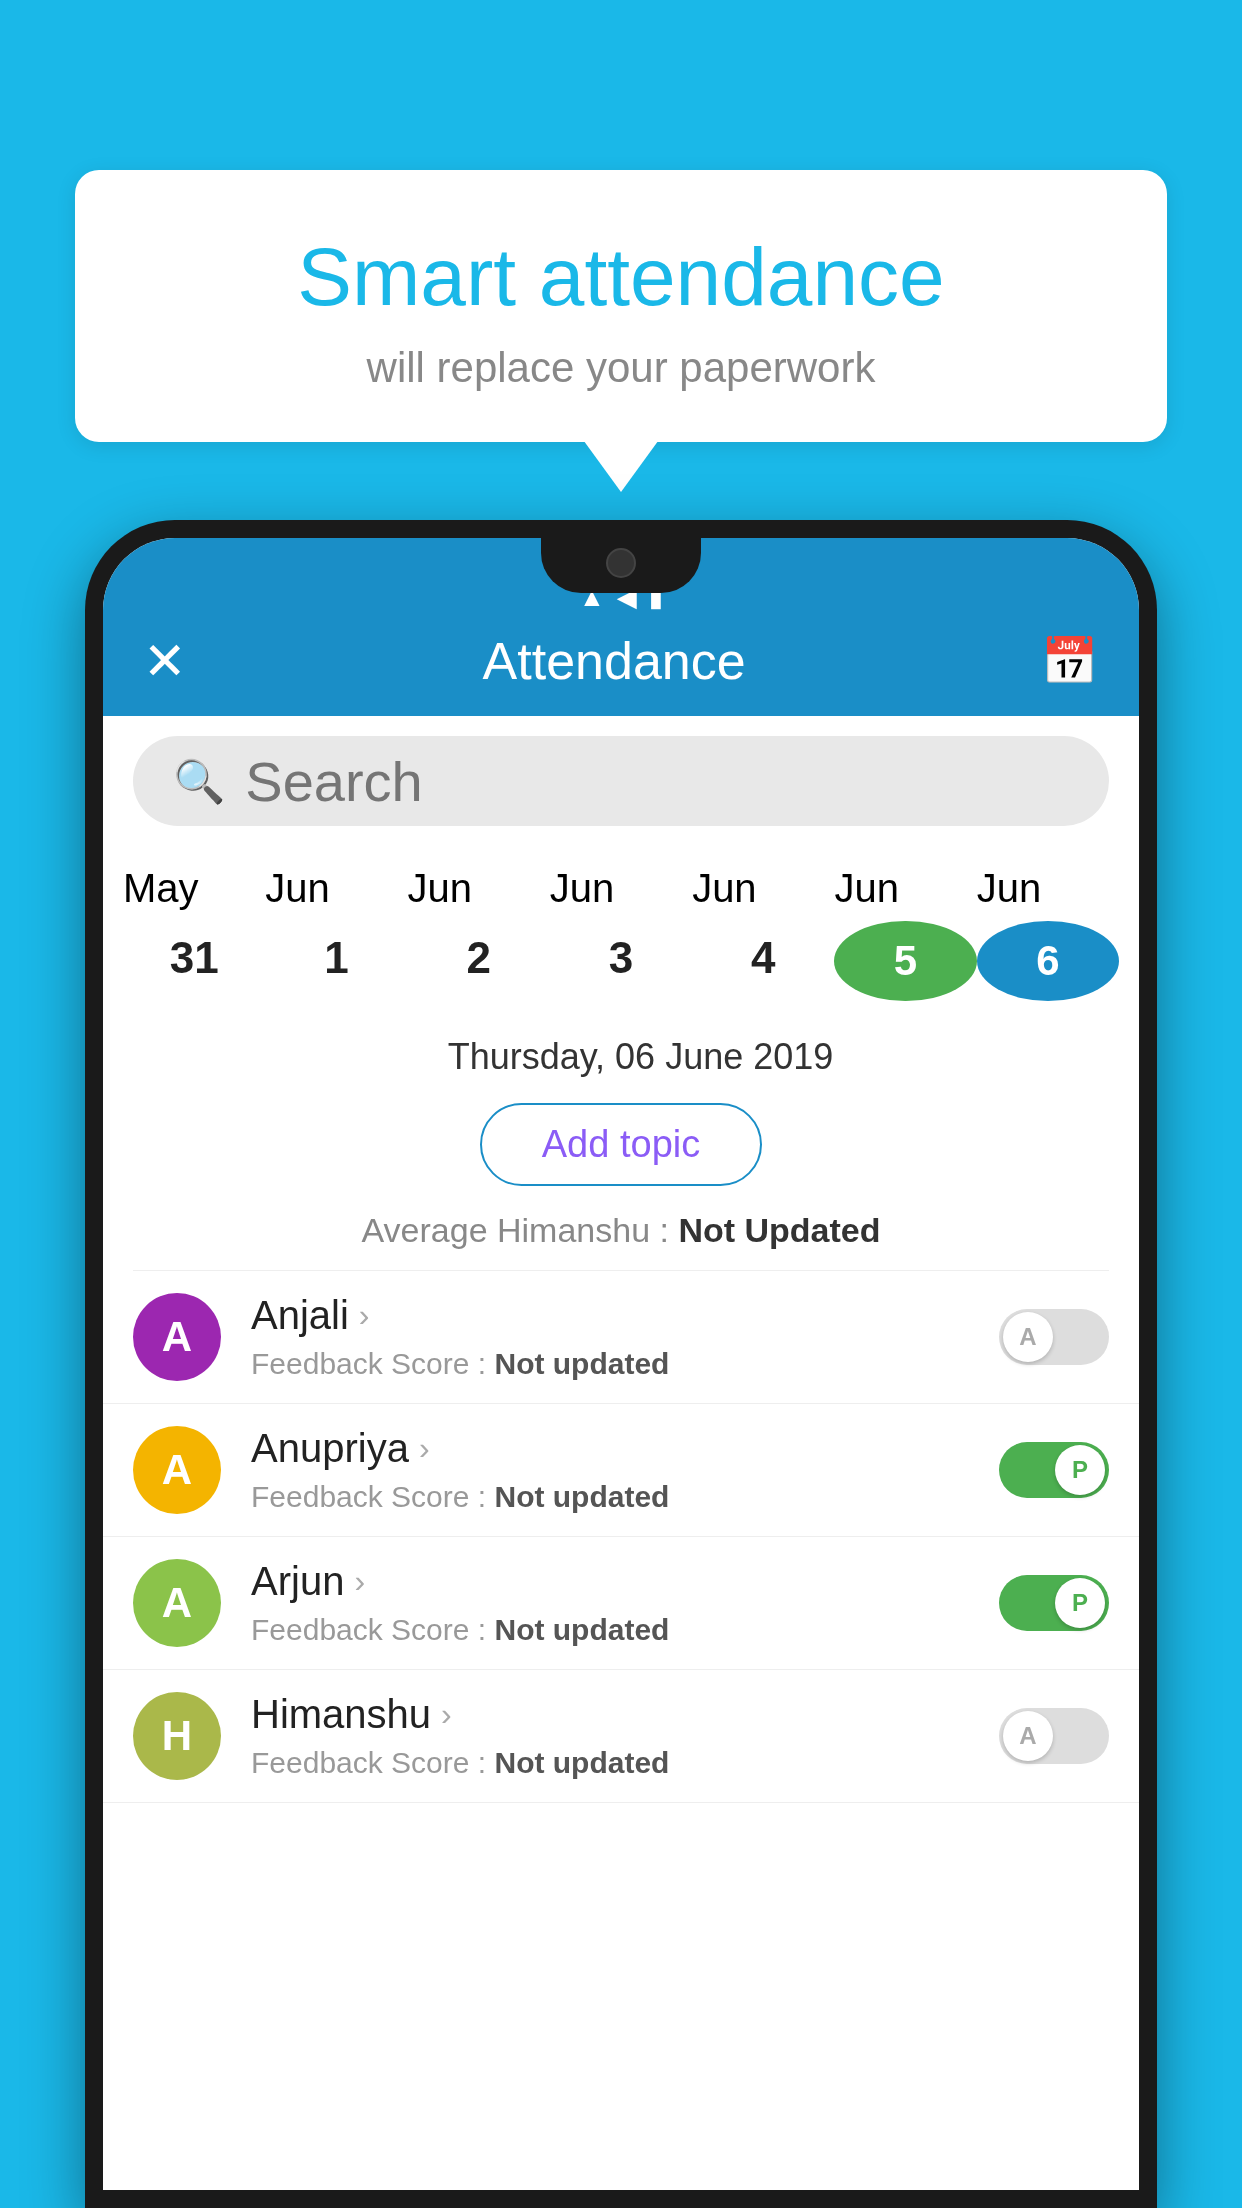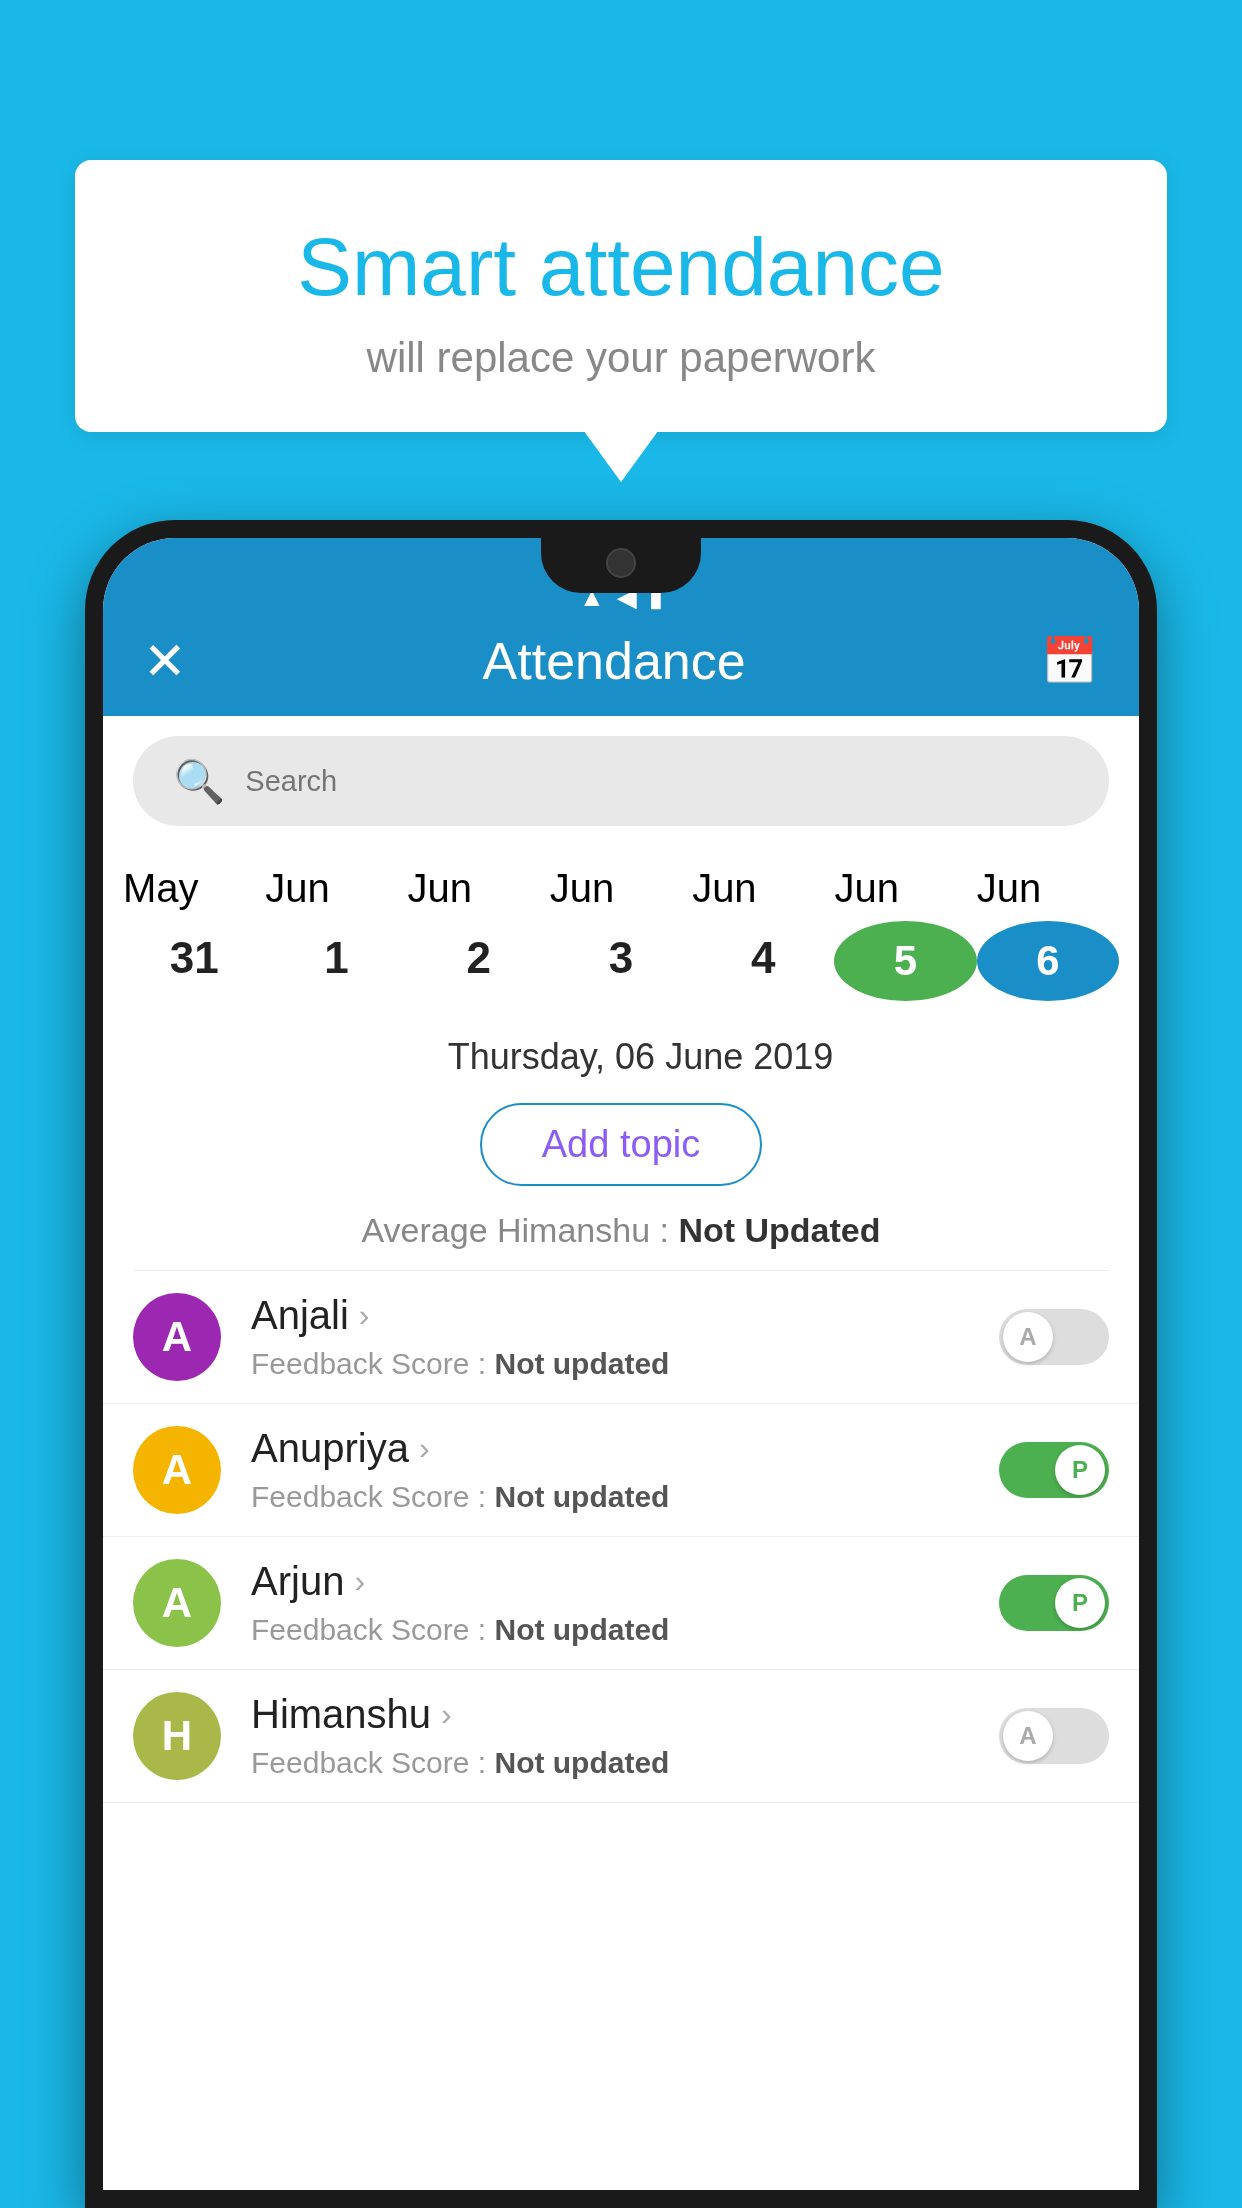--- a/index.html
+++ b/index.html
@@ -9,25 +9,25 @@
       height: 2208px;
       background-color: #1ab8e8;
       font-family: 'Segoe UI', Arial, sans-serif;
       overflow: hidden;
       position: relative;
     }
 
     
     .speech-bubble {
       position: absolute;
-      top: 160px;
+      top: 170px;
       left: 75px;
       right: 75px;
       background: white;
-      border-radius: 16px;
+      border-radius: 24px;
       padding: 60px 60px 50px 60px;
       text-align: center;
       box-shadow: 0 4px 20px rgba(0,0,0,0.1);
     }
 
     .speech-bubble::after {
       content: '';
       position: absolute;
       bottom: -50px;
       left: 50%;
@@ -167,21 +167,21 @@
 
     .search-icon {
       color: #888;
       font-size: 42px;
     }
 
     .search-input {
       background: transparent;
       border: none;
       outline: none;
-      font-size: 29px;
+      font-size: 56px;
       color: #888;
       width: 100%;
     }
 
     
     .calendar-row {
       display: flex;
       justify-content: space-around;
       padding: 20px 20px 5px;
     }

